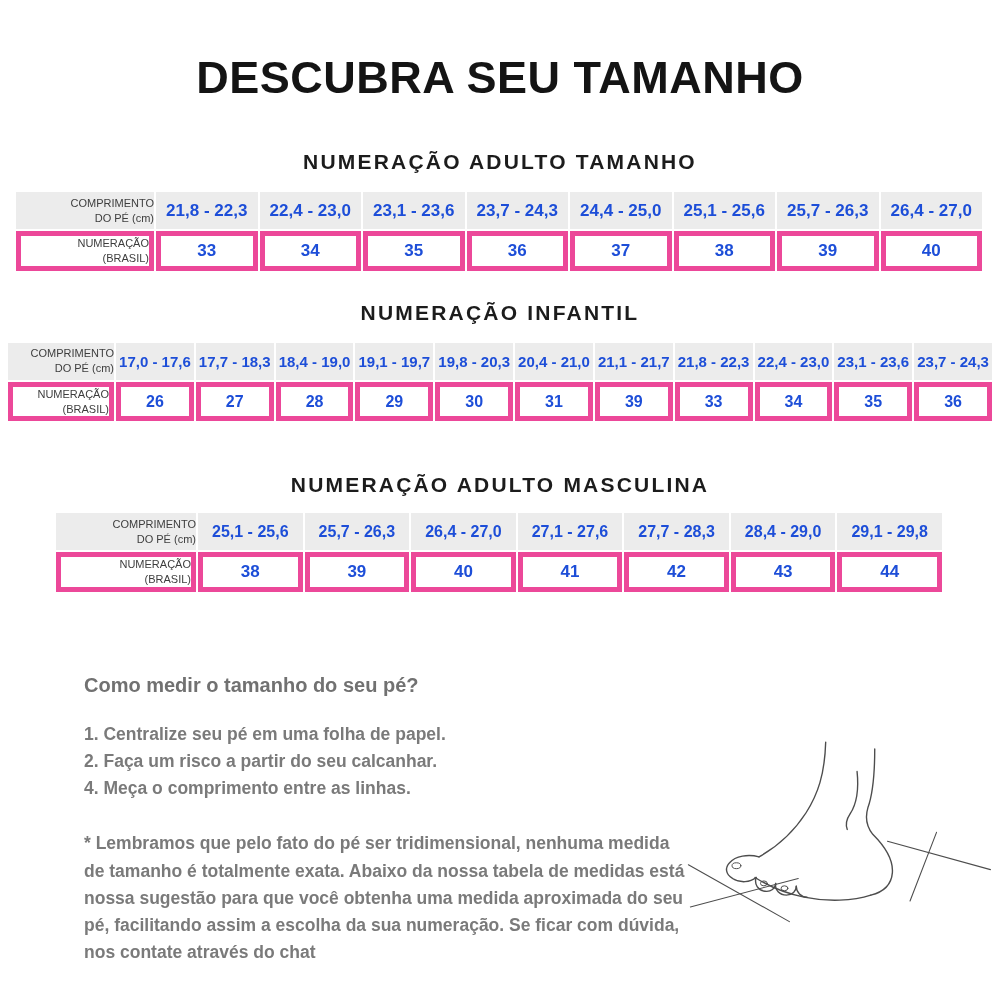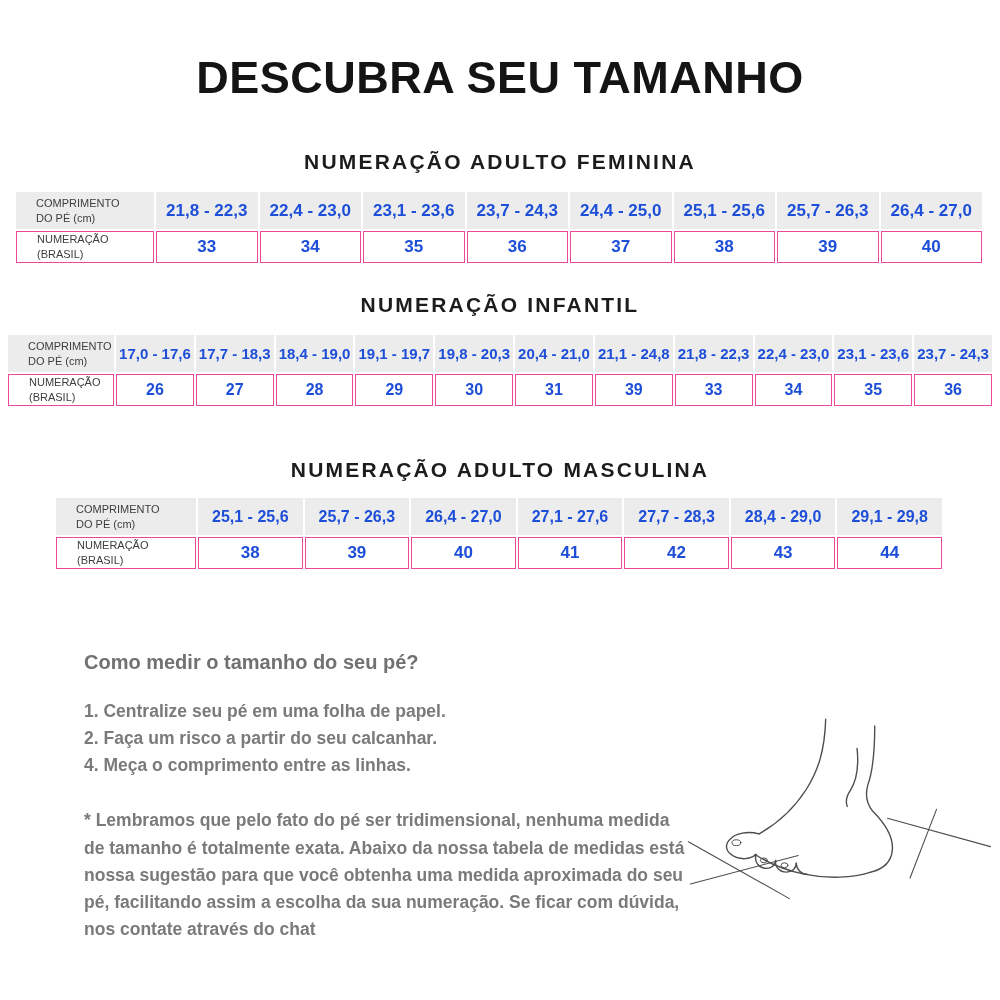--- a/index.html
+++ b/index.html
@@ -25,31 +25,31 @@
   }
   .t-fem { margin:16px 0 0 14px; width:970px; }
   .t-inf { margin:16px 0 0 6px;  width:988px; }
   .t-mas { margin:14px 0 0 54px; width:890px; }
   .t-fem td.label-cell { width:138px; }
   .t-inf td.label-cell { width:106px; }
   .t-mas td.label-cell { width:140px; }
 
   td { text-align:center; vertical-align:middle; font-weight:700; color:#1d4ed8; }
   tr.hdr-row td { background:#ececec; height:37px; }
-  tr.val-row td { background:#ffffff; height:32px; border:1px solid #ec4899; }
+  tr.val-row td { background:#ffffff; height:32px; border:5px solid #ec4899; }
 
   .t-fem tr.hdr-row td { font-size:17px; }
   .t-inf tr.hdr-row td { font-size:15px; }
   .t-mas tr.hdr-row td { font-size:16px; }
   .t-fem tr.val-row td, .t-mas tr.val-row td { font-size:17px; }
   .t-inf tr.val-row td { font-size:16px; }
 
   td.label-cell {
     font-weight:400 !important; font-size:11px !important; color:#3d3d3d;
-    text-align:left; padding-left:20px; white-space:pre-line; line-height:1.35;
+    text-align:right; padding-left:20px; white-space:pre-line; line-height:1.35;
   }
 
   .bottom { position:relative; margin-top:80px; height:340px; }
   .howto {
     position:absolute; left:48px; top:0; width:630px;
     color:#7a7a7a; font-weight:700;margin-left:36px;
   }
   .howto-heading { font-size:20px; color:#717171; margin-bottom:24px; }
   .step { font-size:17.5px; line-height:1.55; }
   .note { margin-top:28px; font-size:17.5px; line-height:1.55; width:610px; }
@@ -57,21 +57,21 @@
   .foot-illustration { position:absolute; left:678px; top:24px; }
   .foot-illustration svg { display:block; }
 </style>
 </head>
 <body>
 
 <div class="page">
 
   <h1 class="title">DESCUBRA SEU TAMANHO</h1>
 
-  <h2 class="section-title st-fem">NUMERAÇÃO ADULTO FEMININA</h2>
+  <h2 class="section-title st-fem">NUMERAÇÃO ADULTO TAMANHO</h2>
   <table class="size-table t-fem">
     <tbody>
         <tr class="hdr-row">
       <td class="label-cell">COMPRIMENTO
 DO PÉ (cm)</td>
       <td>21,8 - 22,3</td>
       <td>22,4 - 23,0</td>
       <td>23,1 - 23,6</td>
       <td>23,7 - 24,3</td>
       <td>24,4 - 25,0</td>
@@ -99,21 +99,21 @@
     <tbody>
         <tr class="hdr-row">
       <td class="label-cell">COMPRIMENTO
 DO PÉ (cm)</td>
       <td>17,0 - 17,6</td>
       <td>17,7 - 18,3</td>
       <td>18,4 - 19,0</td>
       <td>19,1 - 19,7</td>
       <td>19,8 - 20,3</td>
       <td>20,4 - 21,0</td>
-      <td>21,1 - 24,8</td>
+      <td>21,1 - 21,7</td>
       <td>21,8 - 22,3</td>
       <td>22,4 - 23,0</td>
       <td>23,1 - 23,6</td>
       <td>23,7 - 24,3</td>
     </tr>
     <tr class="val-row">
       <td class="label-cell">NUMERAÇÃO
 (BRASIL)</td>
       <td>26</td>
       <td>27</td>

